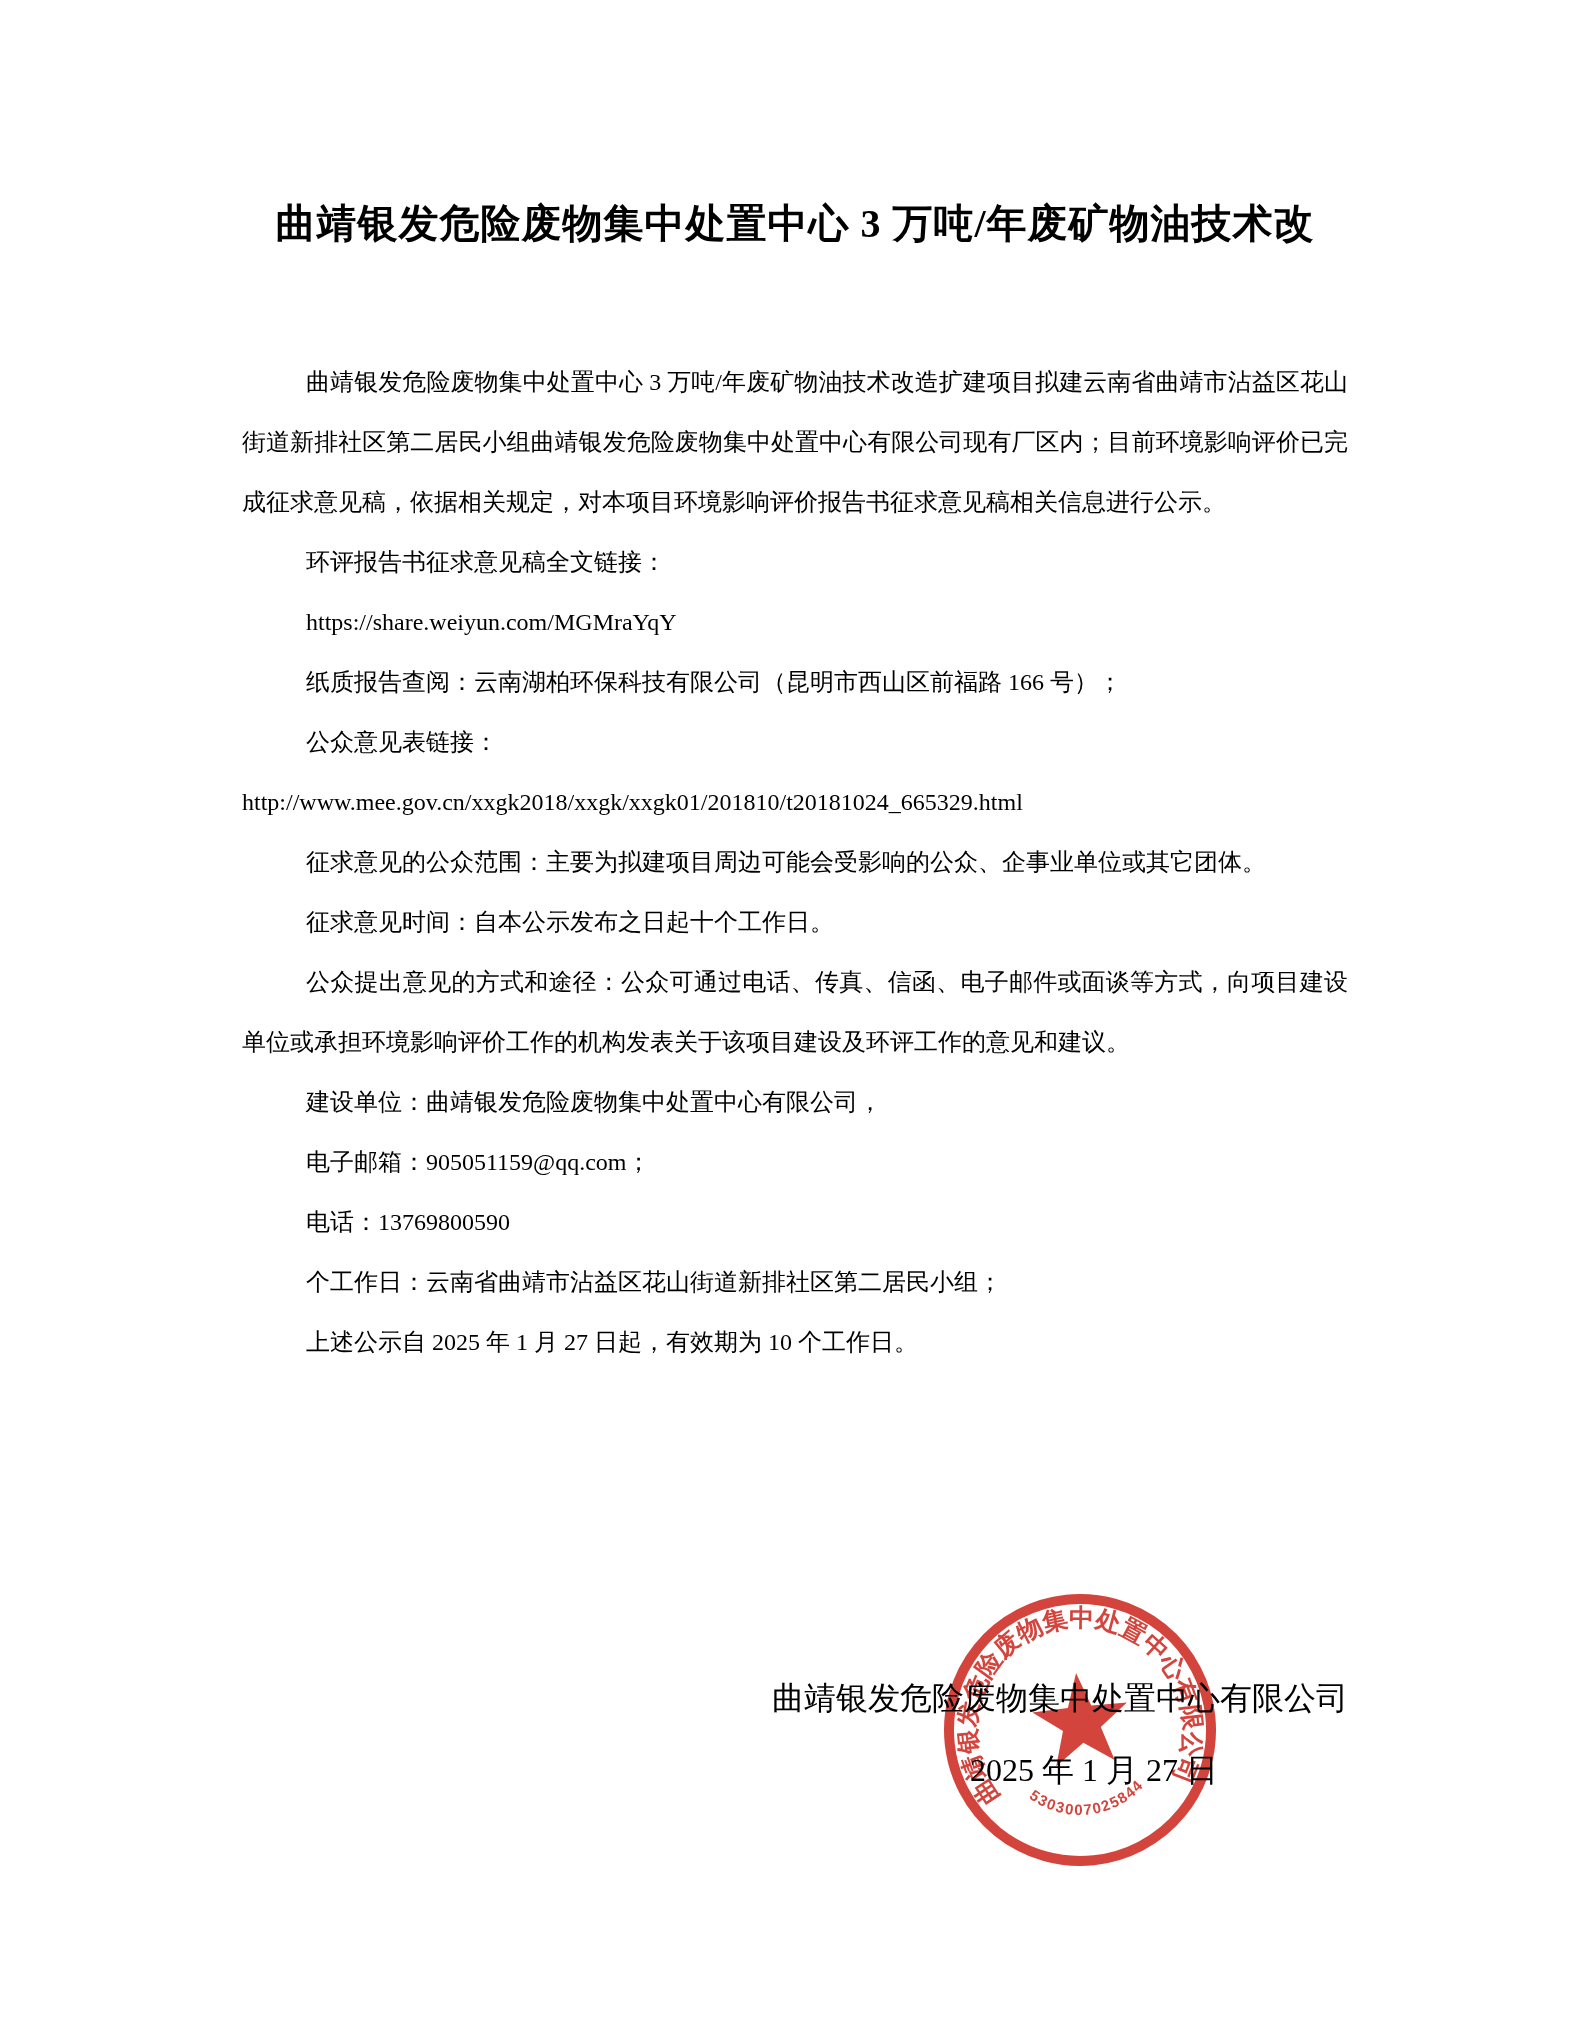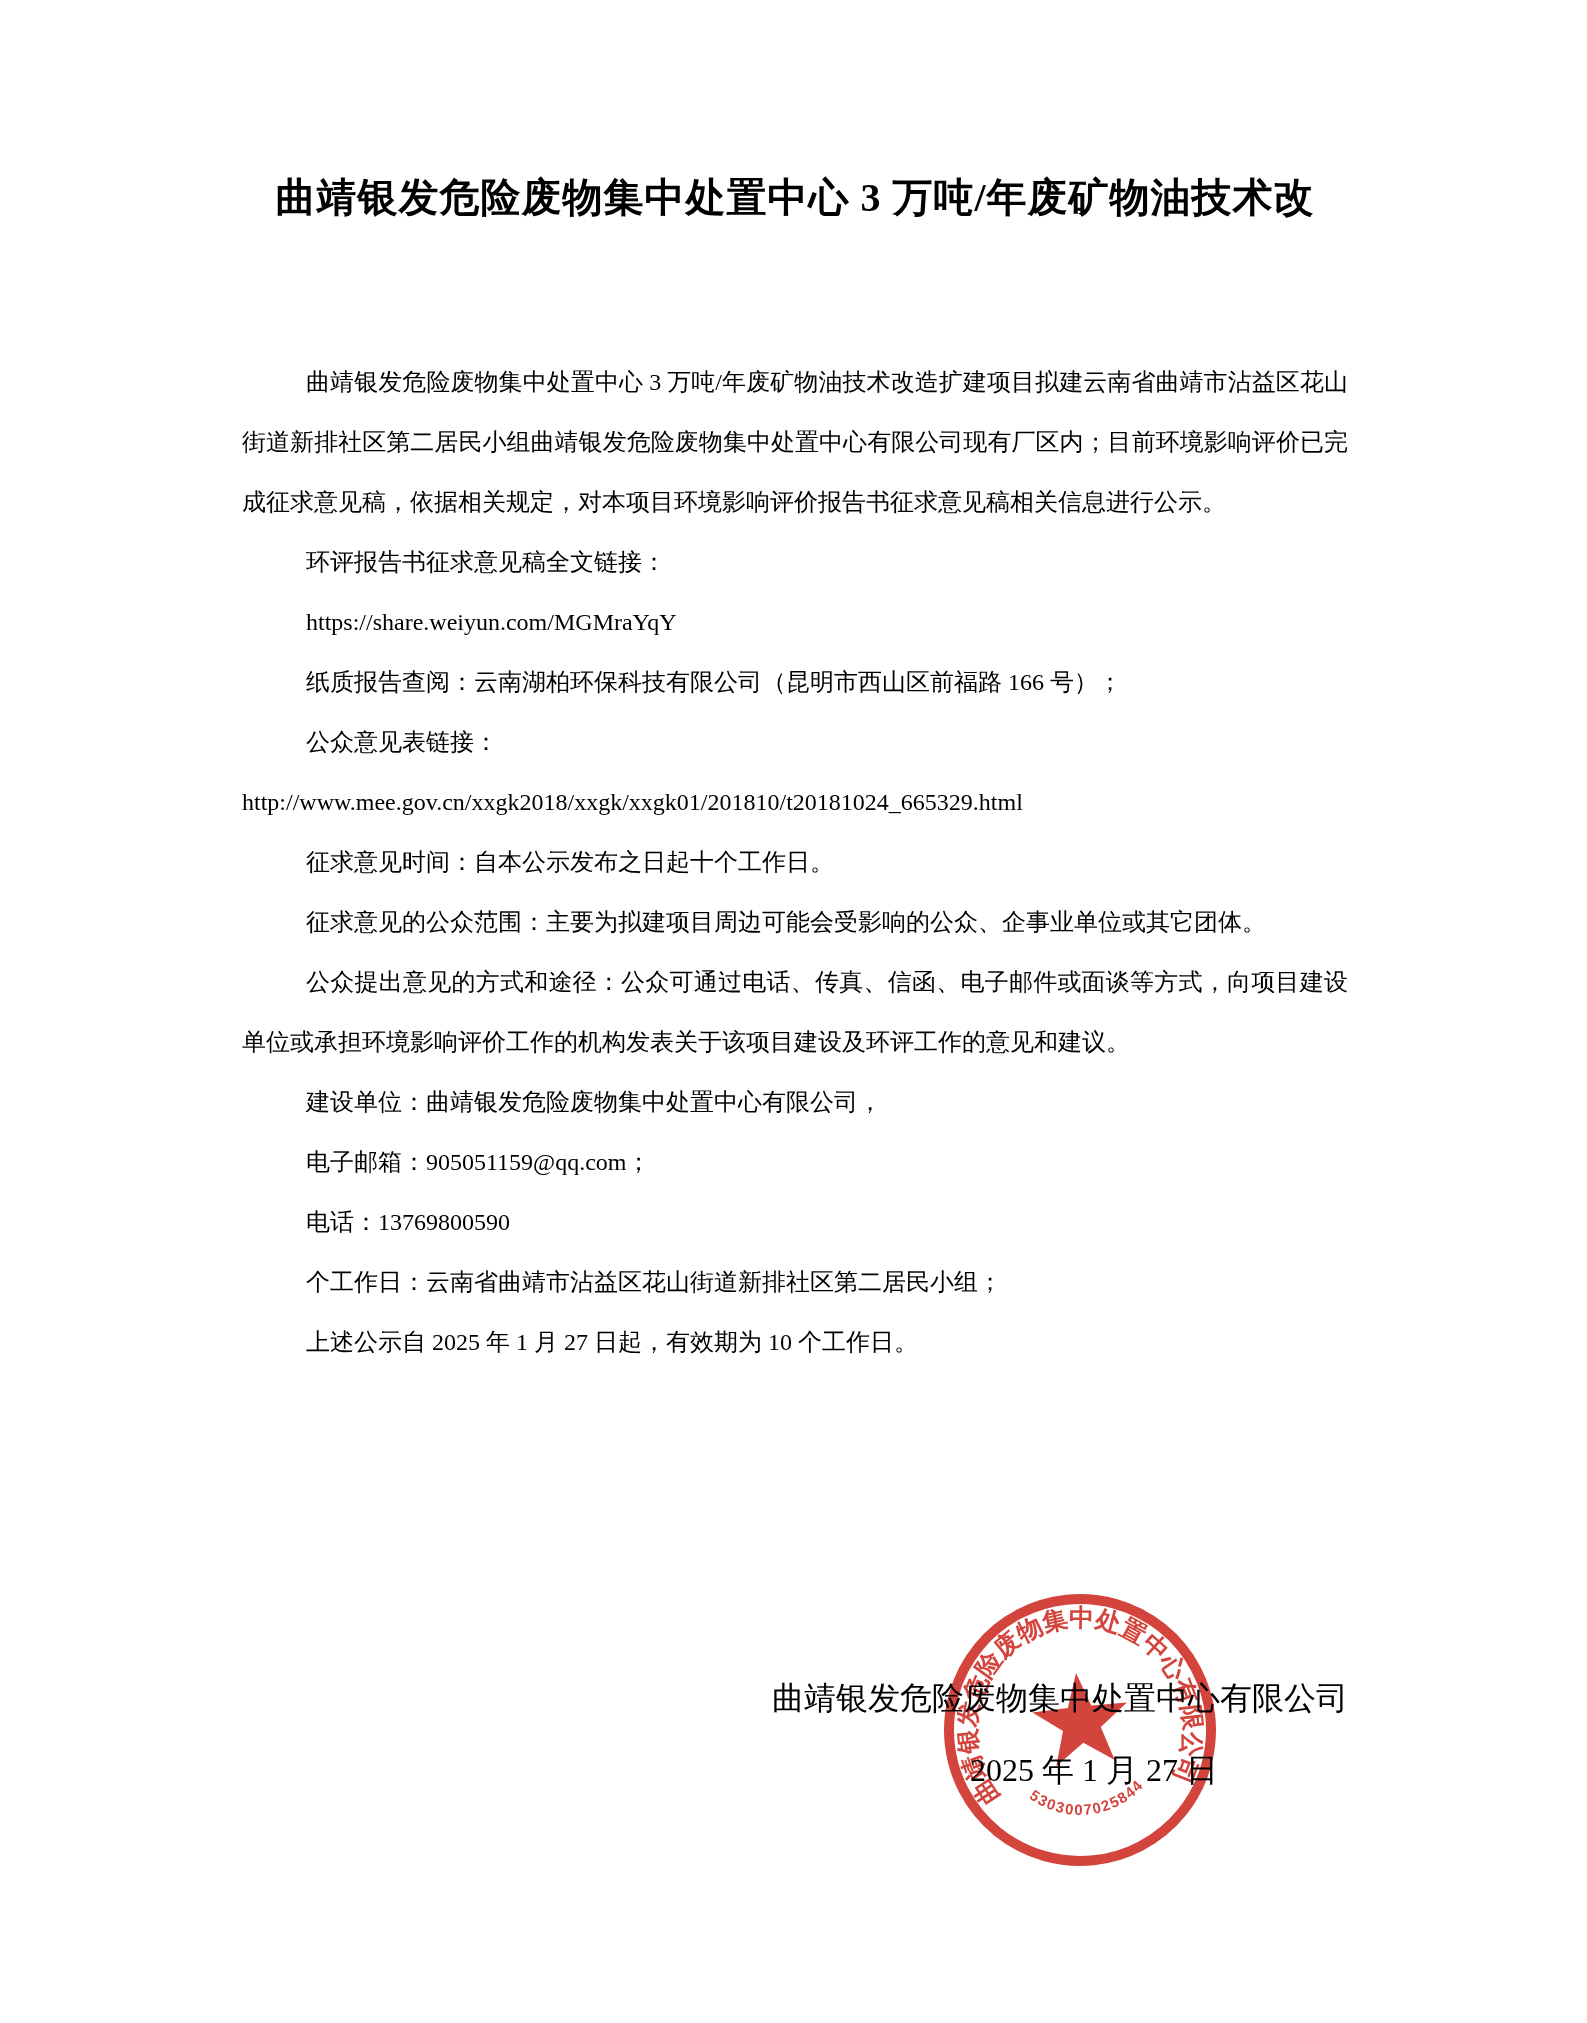--- a/index.html
+++ b/index.html
@@ -3,21 +3,21 @@
 <meta charset="utf-8">
 <style>
   html,body{margin:0;padding:0;}
   body{
     width:1587px;height:2023px;background:#ffffff;position:relative;
     font-family:"Liberation Serif","DejaVu Serif",serif;color:#000;
     overflow:hidden;
   }
   .page{position:absolute;inset:0;background:#fff;}
   .doc-title{
-    position:absolute;top:162px;left:242px;width:1106px;
+    position:absolute;top:188px;left:242px;width:1106px;
     text-align:center;font-weight:700;font-size:40px;line-height:72px;
     font-family:"Liberation Serif","DejaVu Serif",serif;
     letter-spacing:1px;
   }
   .doc-body{
     position:absolute;top:352px;left:242px;width:1106px;
     font-size:24px;line-height:60px;text-align:justify;
   }
   .doc-body p{margin:0;}
   .doc-body p.indent{text-indent:64px;}
@@ -45,22 +45,22 @@
     <div>曲靖银发危险废物集中处置中心 3 万吨/年废矿物油技术改</div>
   </div>
 
   <div class="doc-body">
       <p class="indent">曲靖银发危险废物集中处置中心 3 万吨/年废矿物油技术改造扩建项目拟建云南省曲靖市沾益区花山街道新排社区第二居民小组曲靖银发危险废物集中处置中心有限公司现有厂区内；目前环境影响评价已完成征求意见稿，依据相关规定，对本项目环境影响评价报告书征求意见稿相关信息进行公示。</p>
       <p class="indent">环评报告书征求意见稿全文链接：</p>
       <p class="indent">https://share.weiyun.com/MGMraYqY</p>
       <p class="indent">纸质报告查阅：云南湖柏环保科技有限公司（昆明市西山区前福路 166 号）；</p>
       <p class="indent">公众意见表链接：</p>
       <p class="no-indent">http://www.mee.gov.cn/xxgk2018/xxgk/xxgk01/201810/t20181024_665329.html</p>
+      <p class="indent">征求意见的公众范围：主要为拟建项目周边可能会受影响的公众、企事业单位或其它团体。</p>
       <p class="indent">征求意见时间：自本公示发布之日起十个工作日。</p>
-      <p class="indent">征求意见的公众范围：主要为拟建项目周边可能会受影响的公众、企事业单位或其它团体。</p>
       <p class="indent">公众提出意见的方式和途径：公众可通过电话、传真、信函、电子邮件或面谈等方式，向项目建设单位或承担环境影响评价工作的机构发表关于该项目建设及环评工作的意见和建议。</p>
       <p class="indent">建设单位：曲靖银发危险废物集中处置中心有限公司，</p>
       <p class="indent">电子邮箱：905051159@qq.com；</p>
       <p class="indent">电话：13769800590</p>
       <p class="indent">个工作日：云南省曲靖市沾益区花山街道新排社区第二居民小组；</p>
       <p class="indent">上述公示自 2025 年 1 月 27 日起，有效期为 10 个工作日。</p>
     </div>
 
   <div class="signature">
     <div class="sig-company">曲靖银发危险废物集中处置中心有限公司</div>

